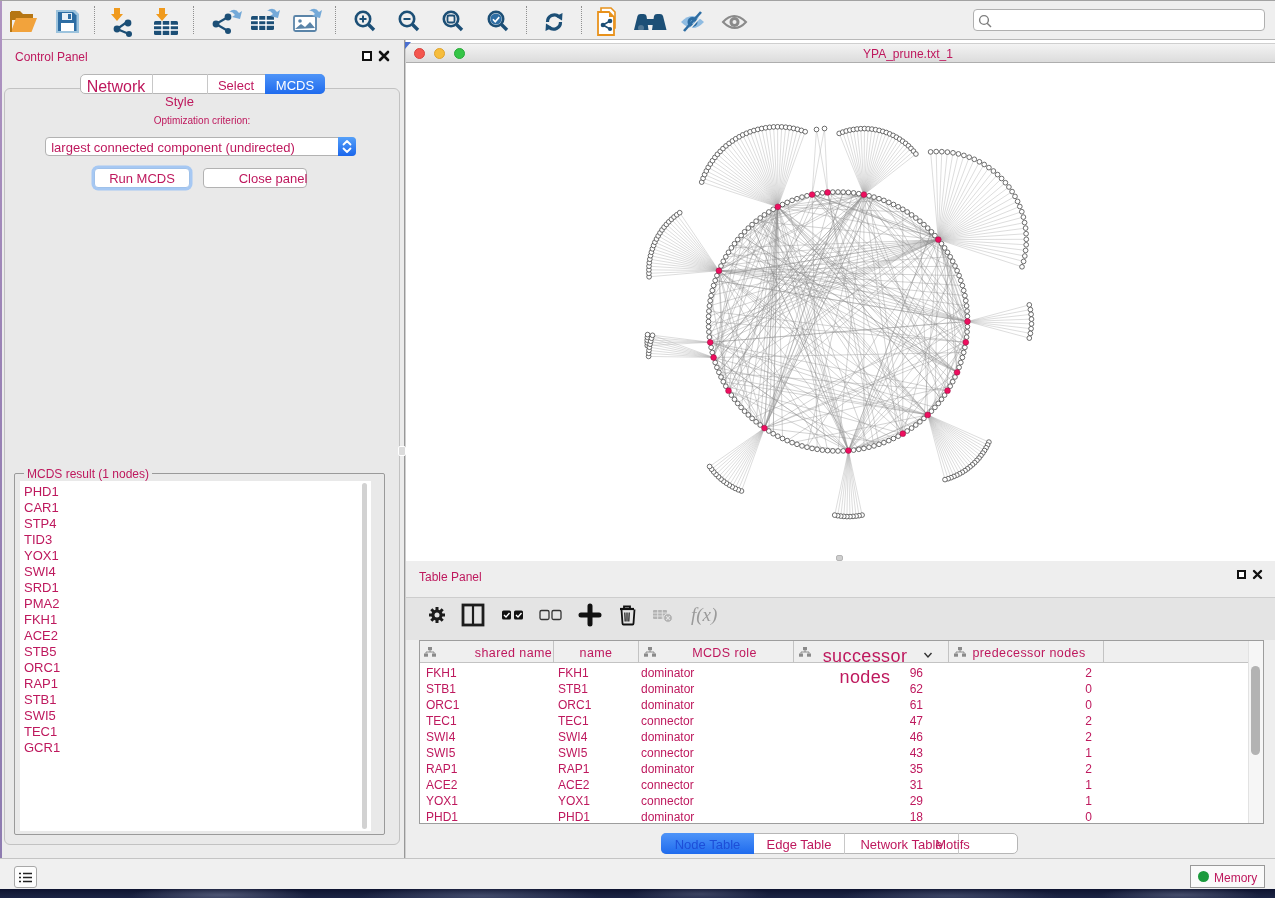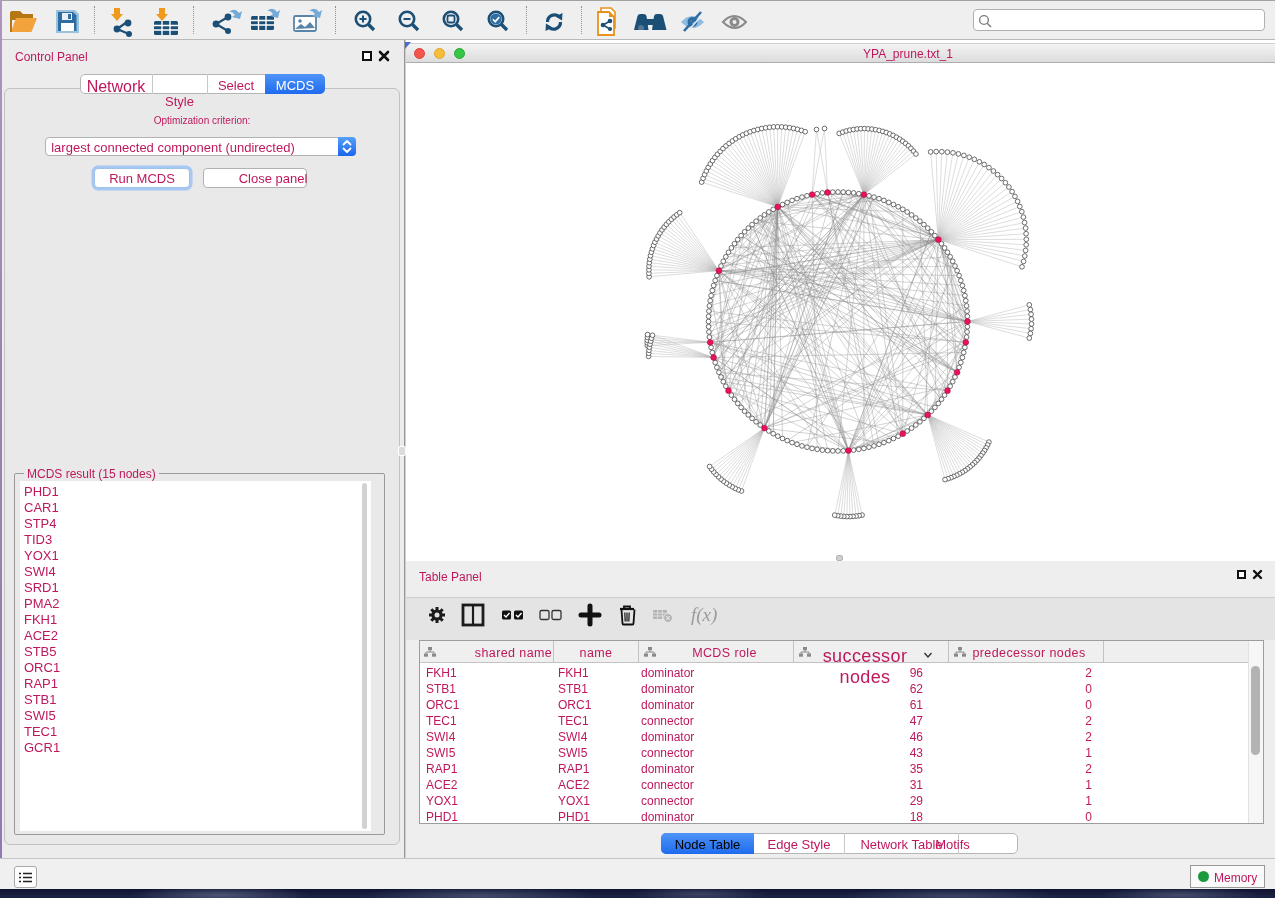--- a/index.html
+++ b/index.html
@@ -171,21 +171,21 @@
 <svg class="abs" style="left:340px;top:139px" width="14" height="15" viewBox="0 0 14 15">
     <path d="M3.5 5.5 L7 2 L10.5 5.5 M3.5 9.5 L7 13 L10.5 9.5" stroke="#fff" stroke-width="1.8" fill="none" stroke-linecap="round" stroke-linejoin="round"></path>
   </svg>
 
 <div class="abs" style="left:94px;top:168px;width:96px;height:20px;background:#fff;border:1px solid #9fc1ea;border-radius:4px;box-shadow:0 0 0 2.5px #a6c8f3"></div>
 <div class="abs txt" style="left:94px;top:171px;width:96px;text-align:center;font-size:13px;">Run MCDS</div>
 <div class="abs" style="left:203px;top:168px;width:104px;height:20px;background:#fff;border:1px solid #b2b2b2;border-radius:4px"></div>
 <div class="abs txt" style="left:203px;top:171px;width:116px;text-align:center;font-size:13px;margin-left:12px;">Close panel</div>
 
 <div class="abs" style="left:14px;top:473px;width:371px;height:362px;border:1px solid #9a9a9a;border-radius:2px"></div>
-<div class="abs txt" style="left:24px;top:467px;font-size:12px;background:#e9e9e9;padding:0 3px;">MCDS result (15 nodes)</div>
+<div class="abs txt" style="left:24px;top:467px;font-size:12px;background:#e9e9e9;padding:0 3px;">MCDS result (1 nodes)</div>
 <div class="abs" style="left:20px;top:481px;width:351px;height:350px;background:#fff"></div>
 <div class="abs txt" style="left:24px;top:484px;font-size:13px;line-height:16px;">PHD1<br>CAR1<br>STP4<br>TID3<br>YOX1<br>SWI4<br>SRD1<br>PMA2<br>FKH1<br>ACE2<br>STB5<br>ORC1<br>RAP1<br>STB1<br>SWI5<br>TEC1<br>GCR1</div>
 <div class="abs" style="left:362px;top:483px;width:5px;height:346px;background:#d2d2d2;border-radius:3px"></div>
 
 <div class="abs" style="left:0;top:858px;width:1275px;height:31px;background:#f0f0f0;border-top:1px solid #c4c4c4"></div>
 <div class="abs" style="left:14px;top:866px;width:23px;height:22px;background:#fdfdfd;border:1px solid #a8a8a8;border-radius:3px"></div>
 <svg class="abs" style="left:19px;top:872px" width="13" height="11" viewBox="0 0 13 11">
     <g stroke="#222" stroke-width="1.5">
       <path d="M0 1.5 h2 M4 1.5 h9 M0 5.5 h2 M4 5.5 h9 M0 9.5 h2 M4 9.5 h9"></path>
     </g>
@@ -1079,16 +1079,16 @@
 <div class="abs txt" style="left:823px;top:665px;width:100px;text-align:right;font-size:12px;line-height:16px;">96<br>62<br>61<br>47<br>46<br>43<br>35<br>31<br>29<br>18</div>
 <div class="abs txt" style="left:992px;top:665px;width:100px;text-align:right;font-size:12px;line-height:16px;">2<br>0<br>0<br>2<br>2<br>1<br>2<br>1<br>1<br>0</div>
 
 <div class="abs" style="left:1248px;top:641px;width:15px;height:182px;background:#f6f6f6;border-left:1px solid #e2e2e2"></div>
 <div class="abs" style="left:1251px;top:666px;width:9px;height:89px;background:#b3b3b3;border-radius:4.5px"></div>
 
 <div class="abs" style="left:661px;top:833px;width:357px;height:21px;background:#fff;border:1px solid #b6b6b6;border-radius:5px"></div>
 <div class="abs" style="left:661px;top:833px;width:93px;height:21px;background:linear-gradient(180deg,#4e94f8,#1f6bee);border-radius:5px 0 0 5px"></div>
 <div class="abs" style="left:844px;top:833px;width:1px;height:21px;background:#c8c8c8"></div>
 <div class="abs" style="left:958px;top:833px;width:1px;height:21px;background:#c8c8c8"></div>
-<div class="abs" style="left:661px;top:837px;width:93px;text-align:center;font-size:13px;color:#000000">Node Table</div>
-<div class="abs txt" style="left:754px;top:837px;width:90px;text-align:center;font-size:13px;">Edge Style</div>
+<div class="abs" style="left:661px;top:837px;width:93px;text-align:center;font-size:13px;color:#1d4ed8">Node Table</div>
+<div class="abs txt" style="left:754px;top:837px;width:90px;text-align:center;font-size:13px;">Edge Table</div>
 <div class="abs txt" style="left:845px;top:837px;width:113px;text-align:center;font-size:13px;">Network Table</div>
 <div class="abs txt" style="left:923px;top:837px;width:59px;text-align:center;font-size:13px;">Motifs</div>
 
 </body></html>

